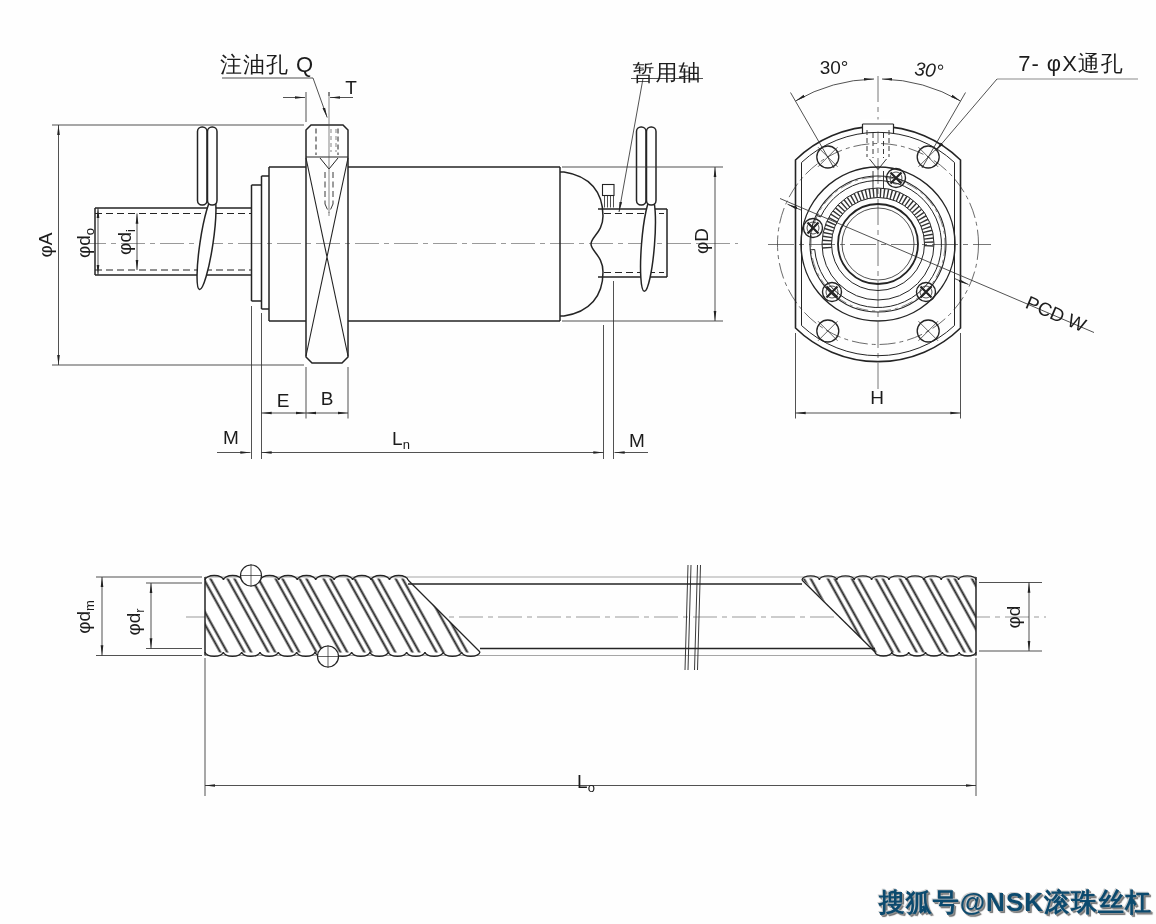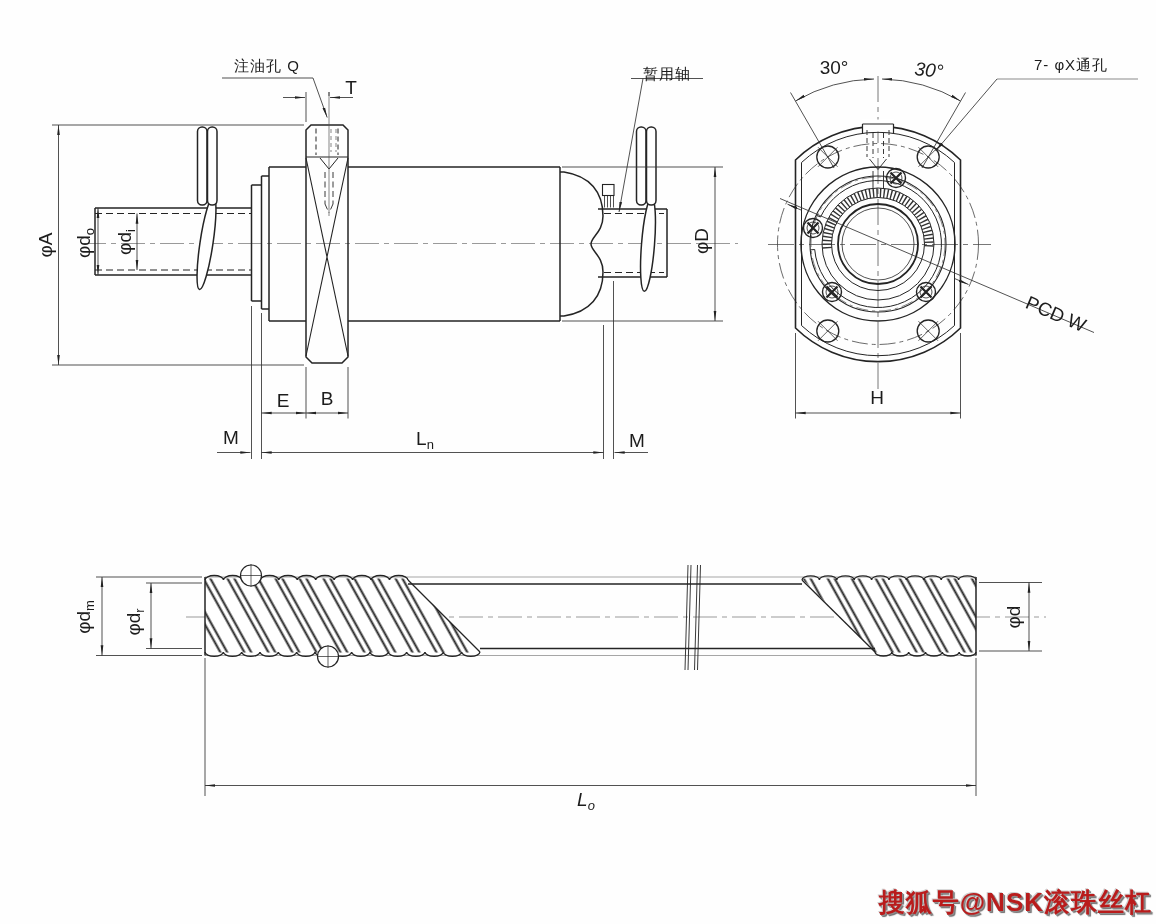--- a/index.html
+++ b/index.html
@@ -1,27 +1,27 @@
 <!DOCTYPE html>
 <html><head>
 <meta charset="utf-8">
 <style>
   html,body{margin:0;padding:0;background:#fff;}
   #stage{position:relative;width:1156px;height:924px;background:#fefefe;overflow:hidden;
          font-family:"Liberation Sans",sans-serif;}
   #drawing{position:absolute;left:0;top:0;}
   .lbl{position:absolute;font-size:19px;color:#1c1c1c;white-space:nowrap;
        transform:translate(-50%,-50%);line-height:1;}
-  .cjk{font-size:15px;letter-spacing:1px;}
+  .cjk{font-size:22px;letter-spacing:1px;}
   .rot{transform:translate(-50%,-50%) rotate(-90deg);}
   .sub{font-size:13px;vertical-align:-4px;}
   .ital{font-style:italic;transform:translate(-50%,-50%) rotate(6deg);}
   .pcd{transform:translate(-50%,-50%) rotate(23deg);}
   #watermark{position:absolute;right:4px;bottom:4px;font-size:26px;font-weight:700;
-       color:#b91c1c;letter-spacing:1px;
+       color:#0c4a6e;letter-spacing:1px;
        text-shadow:-1px -1px 0 #cfcfcf, 1px 1px 0 #8f8f8f, 2px 2px 1px #6e6e6e;}
 </style>
 </head>
 <body>
 
 <div id="stage">
 
 <svg id="drawing" width="1156" height="924" viewBox="0 0 1156 924">
   <defs>
     <marker id="aE" orient="auto" markerWidth="14" markerHeight="9" refX="12" refY="4.5">
@@ -201,29 +201,29 @@
 <div class="lbl cjk" style="left:667px;top:65px;margin-top:8px;">暂用轴</div>
 
 <div class="lbl rot" style="left:45px;top:245px;"><span>φA</span></div>
 <div class="lbl rot" style="left:85px;top:243px;"><span>φd</span><span class="sub">o</span></div>
 <div class="lbl rot" style="left:126px;top:242px;"><span>φd</span><span class="sub">i</span></div>
 <div class="lbl rot" style="left:701px;top:241px;"><span>φD</span></div>
 
 <div class="lbl" style="left:283px;top:400px;">E</div>
 <div class="lbl" style="left:327px;top:398px;">B</div>
 <div class="lbl" style="left:231px;top:437px;">M</div>
-<div class="lbl" style="left:425px;top:440px;text-align:right;"><span>L</span><span class="sub">n</span></div>
+<div class="lbl" style="left:401px;top:440px;text-align:right;"><span>L</span><span class="sub">n</span></div>
 <div class="lbl" style="left:637px;top:440px;">M</div>
 
 <div class="lbl" style="left:834px;top:67px;">30°</div>
 <div class="lbl ital" style="left:929px;top:70px;">30°</div>
 <div class="lbl cjk" style="left:1071px;top:64px;">7- φX通孔</div>
 <div class="lbl pcd" style="left:1056px;top:314px;">PCD W</div>
 <div class="lbl" style="left:877px;top:397px;">H</div>
 
 <div class="lbl rot" style="left:85px;top:617px;"><span>φd</span><span class="sub">m</span></div>
 <div class="lbl rot" style="left:135px;top:622px;"><span>φd</span><span class="sub">r</span></div>
 <div class="lbl rot" style="left:1013px;top:617px;"><span>φd</span></div>
-<div class="lbl" style="left:586px;top:801px;font-style:italic;"><span>L</span><span class="sub">o</span></div>
+<div class="lbl" style="left:586px;top:783px;"><span>L</span><span class="sub">o</span></div>
 
 <div id="watermark">搜狐号@NSK滚珠丝杠</div>
 
 </div>
 
 </body></html>

